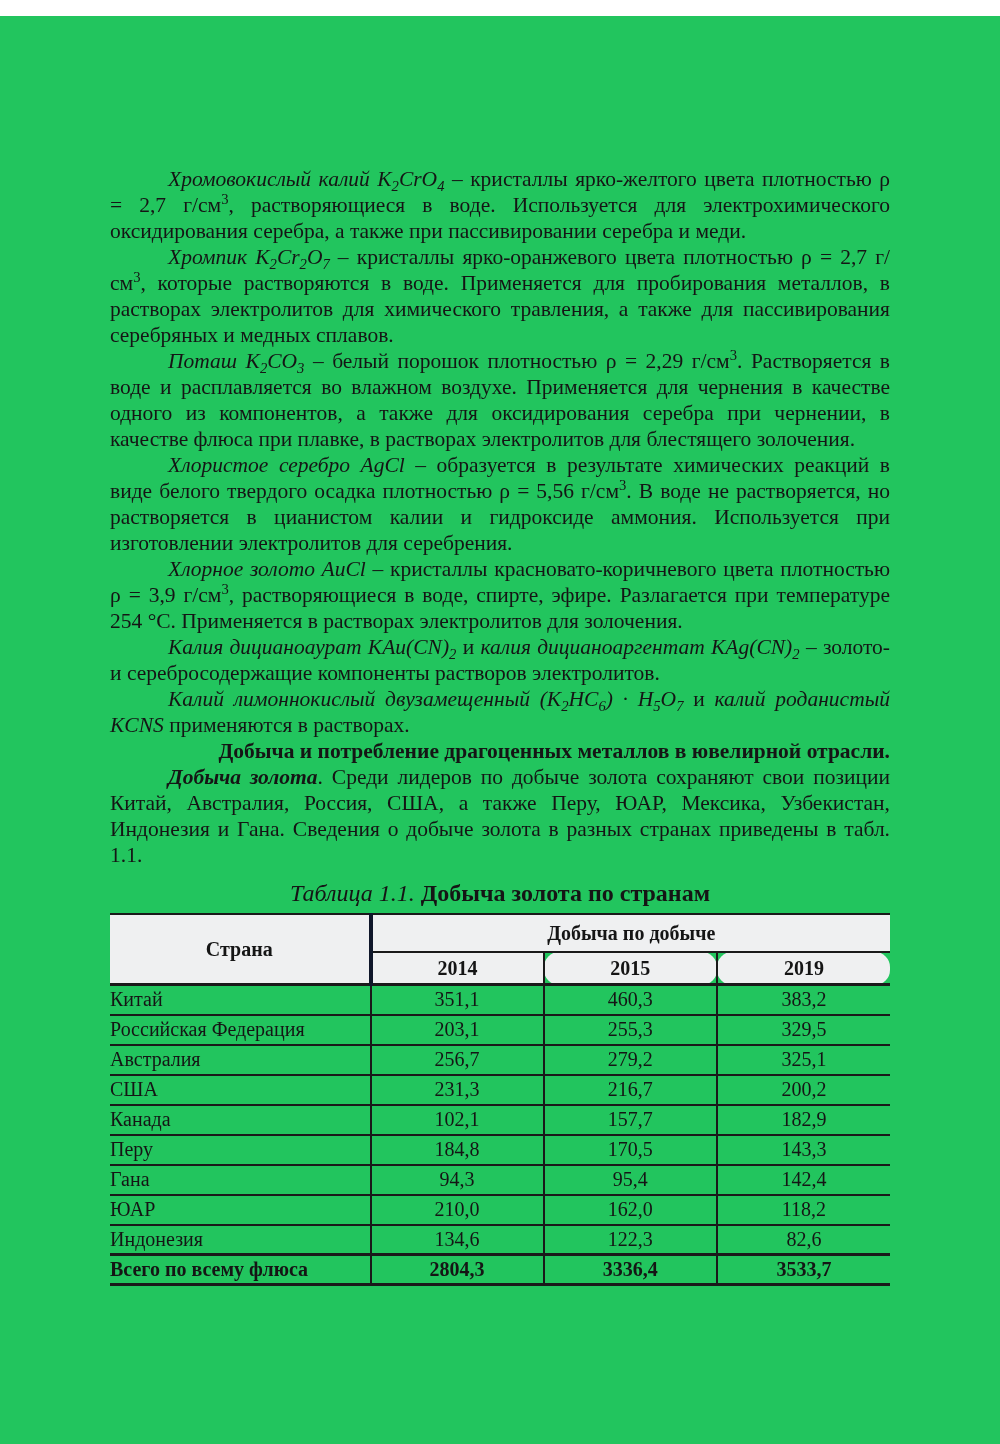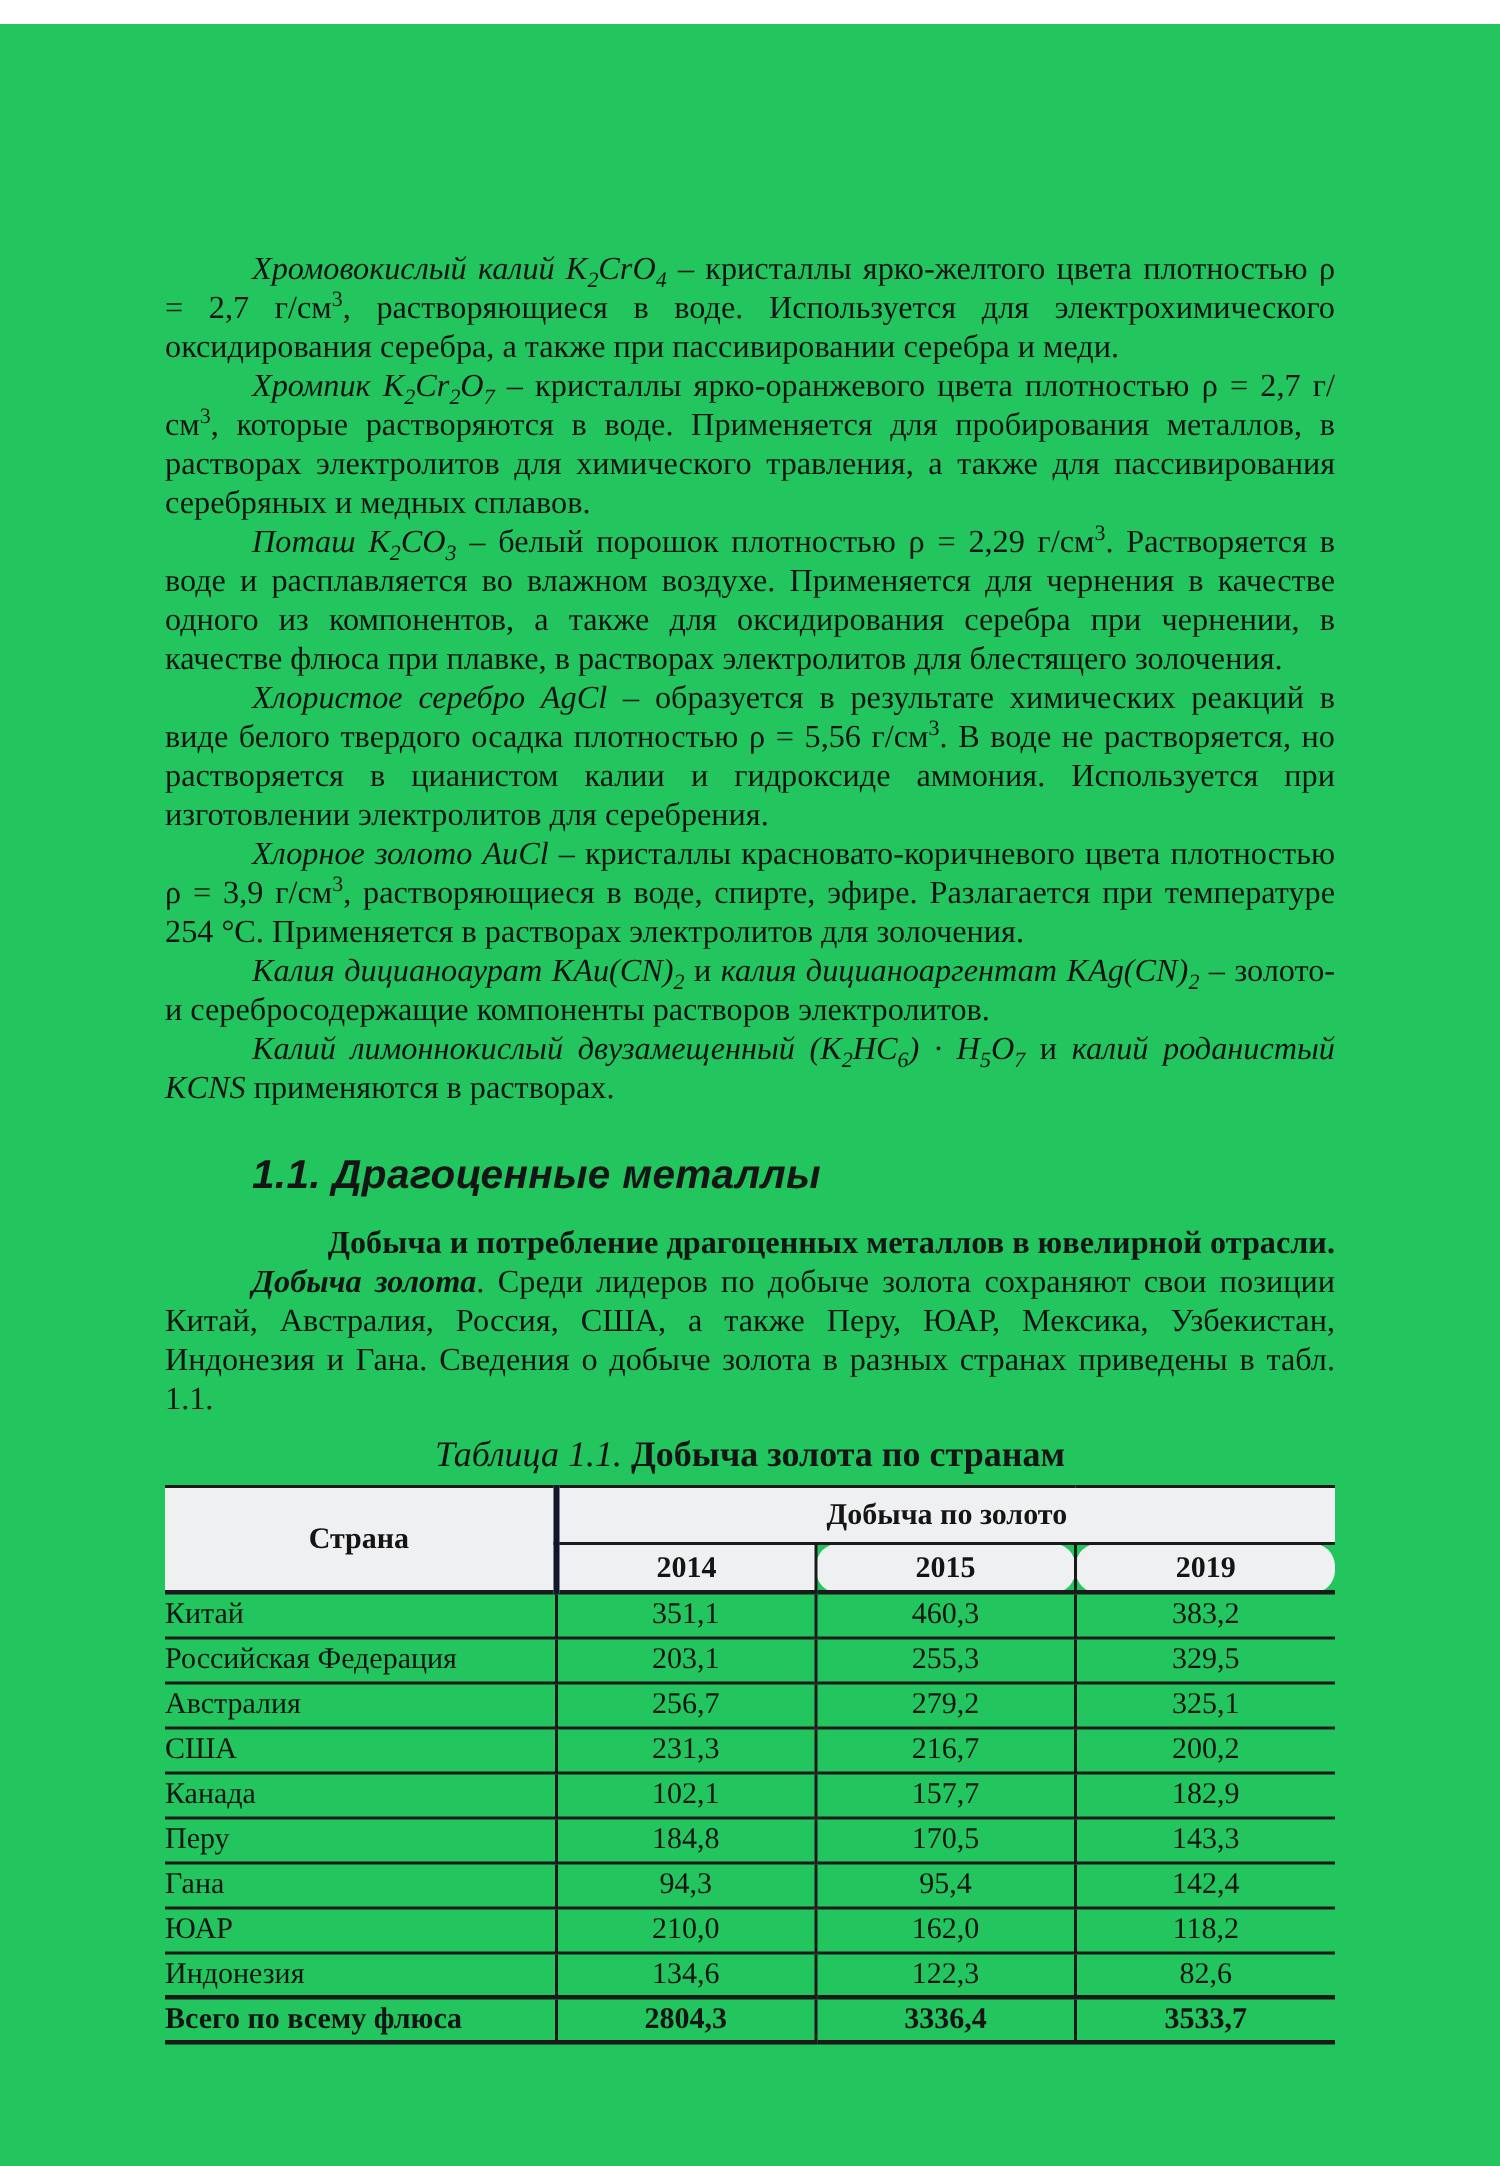--- a/index.html
+++ b/index.html
@@ -78,38 +78,37 @@
 <div class="page">
 
   <p class="body"><em>Хромовокислый калий K<sub>2</sub>CrO<sub>4</sub></em> – кристаллы ярко-желтого цвета плотностью ρ = 2,7 г/см<sup>3</sup>, растворяющиеся в воде. Используется для электрохимического оксидирования серебра, а также при пассивировании серебра и меди.</p>
   <p class="body"><em>Хромпик K<sub>2</sub>Cr<sub>2</sub>O<sub>7</sub></em> – кристаллы ярко-оранжевого цвета плотностью ρ = 2,7 г/см<sup>3</sup>, которые растворяются в воде. Применяется для пробирования металлов, в растворах электролитов для химического травления, а также для пассивирования серебряных и медных сплавов.</p>
   <p class="body"><em>Поташ K<sub>2</sub>CO<sub>3</sub></em> – белый порошок плотностью ρ = 2,29 г/см<sup>3</sup>. Растворяется в воде и расплавляется во влажном воздухе. Применяется для чернения в качестве одного из компонентов, а также для оксидирования серебра при чернении, в качестве флюса при плавке, в растворах электролитов для блестящего золочения.</p>
   <p class="body"><em>Хлористое серебро AgCl</em> – образуется в результате химических реакций в виде белого твердого осадка плотностью ρ = 5,56 г/см<sup>3</sup>. В воде не растворяется, но растворяется в цианистом калии и гидроксиде аммония. Используется при изготовлении электролитов для серебрения.</p>
   <p class="body"><em>Хлорное золото AuCl</em> – кристаллы красновато-коричневого цвета плотностью ρ = 3,9 г/см<sup>3</sup>, растворяющиеся в воде, спирте, эфире. Разлагается при температуре 254 °C. Применяется в растворах электролитов для золочения.</p>
   <p class="body"><em>Калия дицианоаурат KAu(CN)<sub>2</sub></em> и <em>калия дицианоаргентат KAg(CN)<sub>2</sub></em> – золото- и серебросодержащие компоненты растворов электролитов.</p>
   <p class="body"><em>Калий лимоннокислый двузамещенный (K<sub>2</sub>HC<sub>6</sub>) · H<sub>5</sub>O<sub>7</sub></em> и <em>калий роданистый KCNS</em> применяются в растворах.</p>
 
-  <h2 class="section-heading">1.1. Драгоценные металлы</h2>
 
   <p class="lead">Добыча и потребление драгоценных металлов в ювелирной отрасли.</p>
   <p class="body"><em class="b">Добыча золота</em>. Среди лидеров по добыче золота сохраняют свои позиции Китай, Австралия, Россия, США, а также Перу, ЮАР, Мексика, Узбекистан, Индонезия и Гана. Сведения о добыче золота в разных странах приведены в табл. 1.1.</p>
 
   <div class="table-caption"><em>Таблица 1.1.</em> <strong>Добыча золота по странам</strong></div>
 
   <table class="gold">
     <colgroup>
       <col style="width:33.4%">
       <col style="width:22.2%">
       <col style="width:22.2%">
       <col style="width:22.2%">
     </colgroup>
     <thead>
       <tr>
         <th class="country-h" rowspan="2">Страна</th>
-        <th class="group-h" colspan="3">Добыча по золото</th>
+        <th class="group-h" colspan="3">Добыча по добыче</th>
       </tr>
       <tr>
         <th class="year-h">2014</th>
         <th class="year-h">2015</th>
         <th class="year-h">2019</th>
       </tr>
     </thead>
     <tbody>
       <tr>
         <td class="country">Китай</td>

